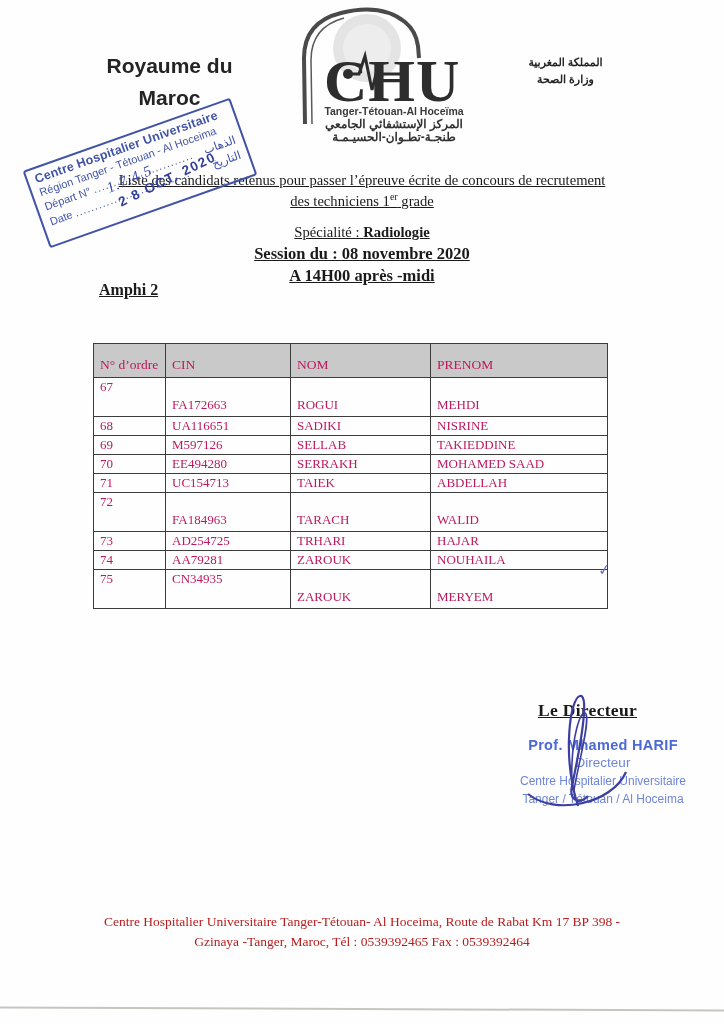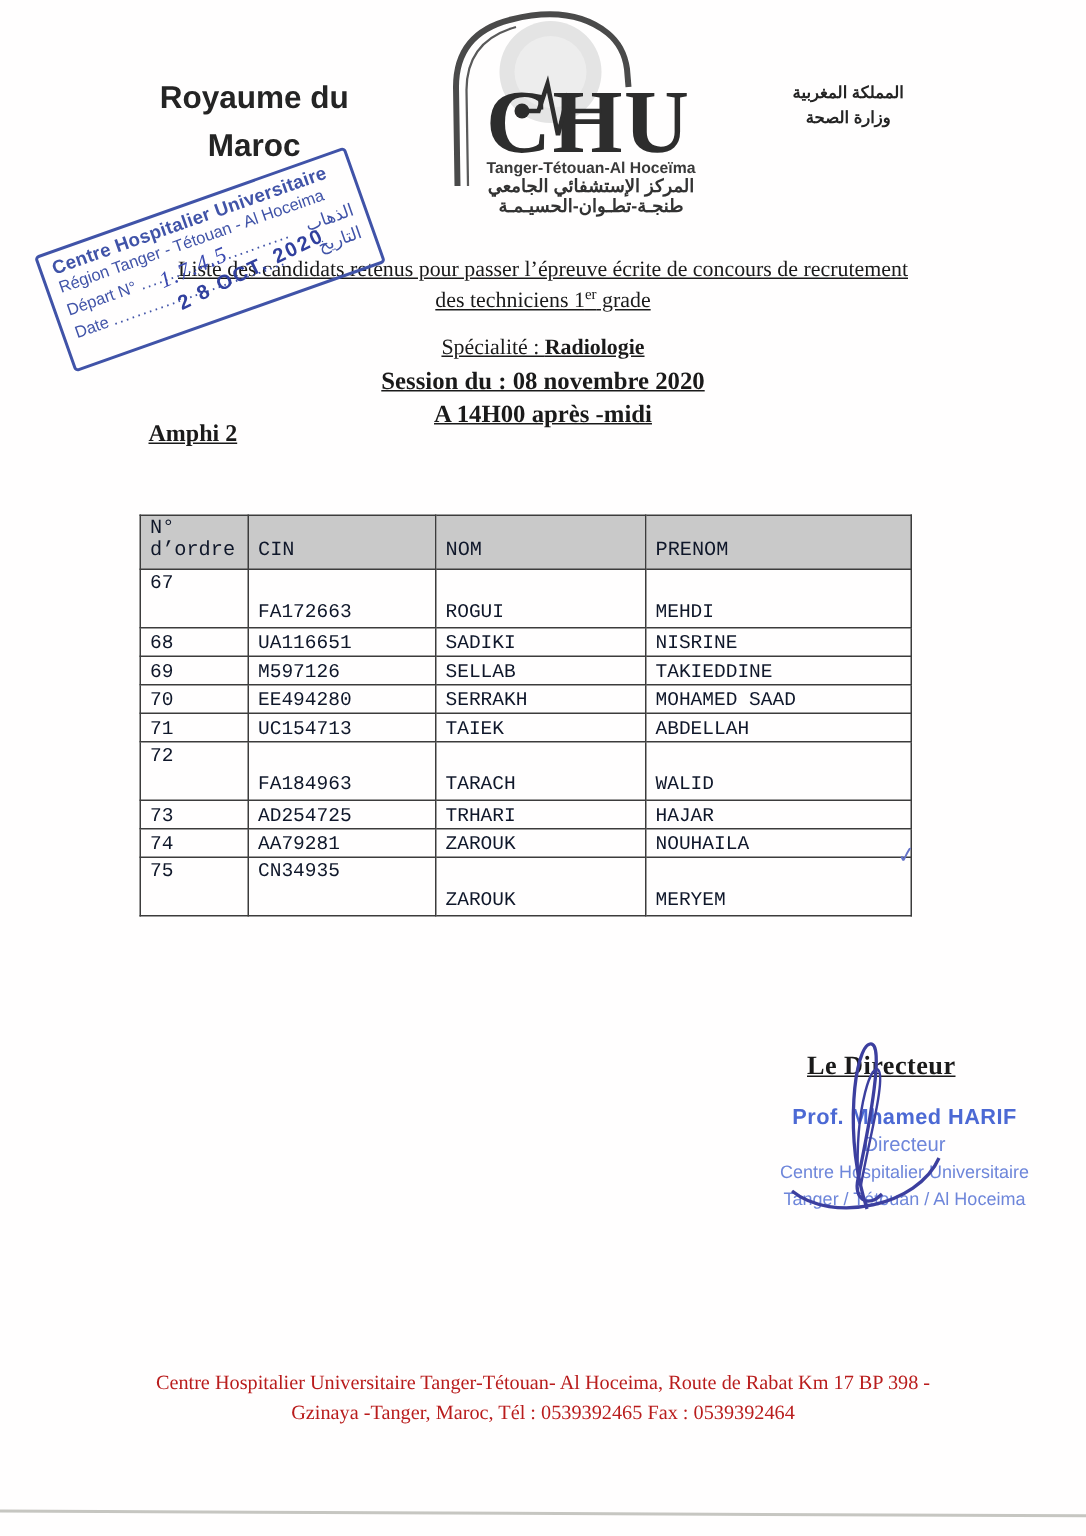--- a/index.html
+++ b/index.html
@@ -54,21 +54,21 @@
   .session{font-size:16.5px;font-weight:bold;text-decoration:underline;margin:0 0 2px 0;}
   .time{font-size:16.5px;font-weight:bold;text-decoration:underline;margin:0;}
   .amphi{
     position:absolute;left:99px;top:281px;font-size:16px;font-weight:bold;
     text-decoration:underline;z-index:1;
   }
   
   .tbl{
     position:absolute;left:93px;top:343px;width:514px;
     border-collapse:collapse;table-layout:fixed;
-    font-family:Liberation Mono, monospace;font-size:13px;color:#0f172a;
+    font-family:Liberation Serif, serif;font-size:13px;color:#be185d;
   }
   .tbl col.c1{width:72px;} .tbl col.c2{width:125px;}
   .tbl col.c3{width:140px;} .tbl col.c4{width:177px;}
   .tbl th,.tbl td{
     border:1px solid #3c3c3c;padding:1px 6px;text-align:left;overflow:hidden;
   }
   .tbl th{
     height:28px;background:#c9c9c9;font-weight:normal;font-size:13.5px;
     vertical-align:bottom;padding-bottom:4px;
   }

